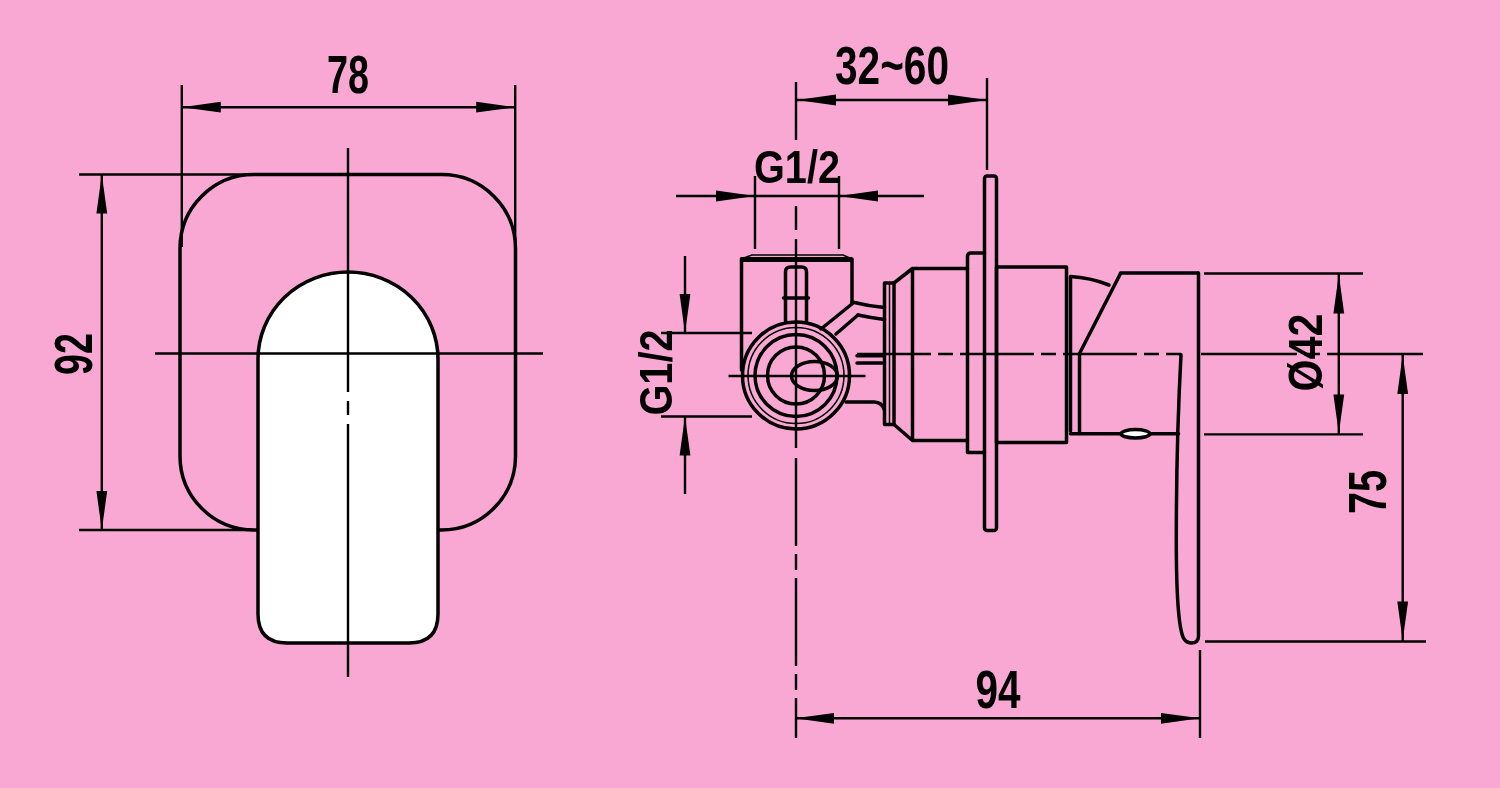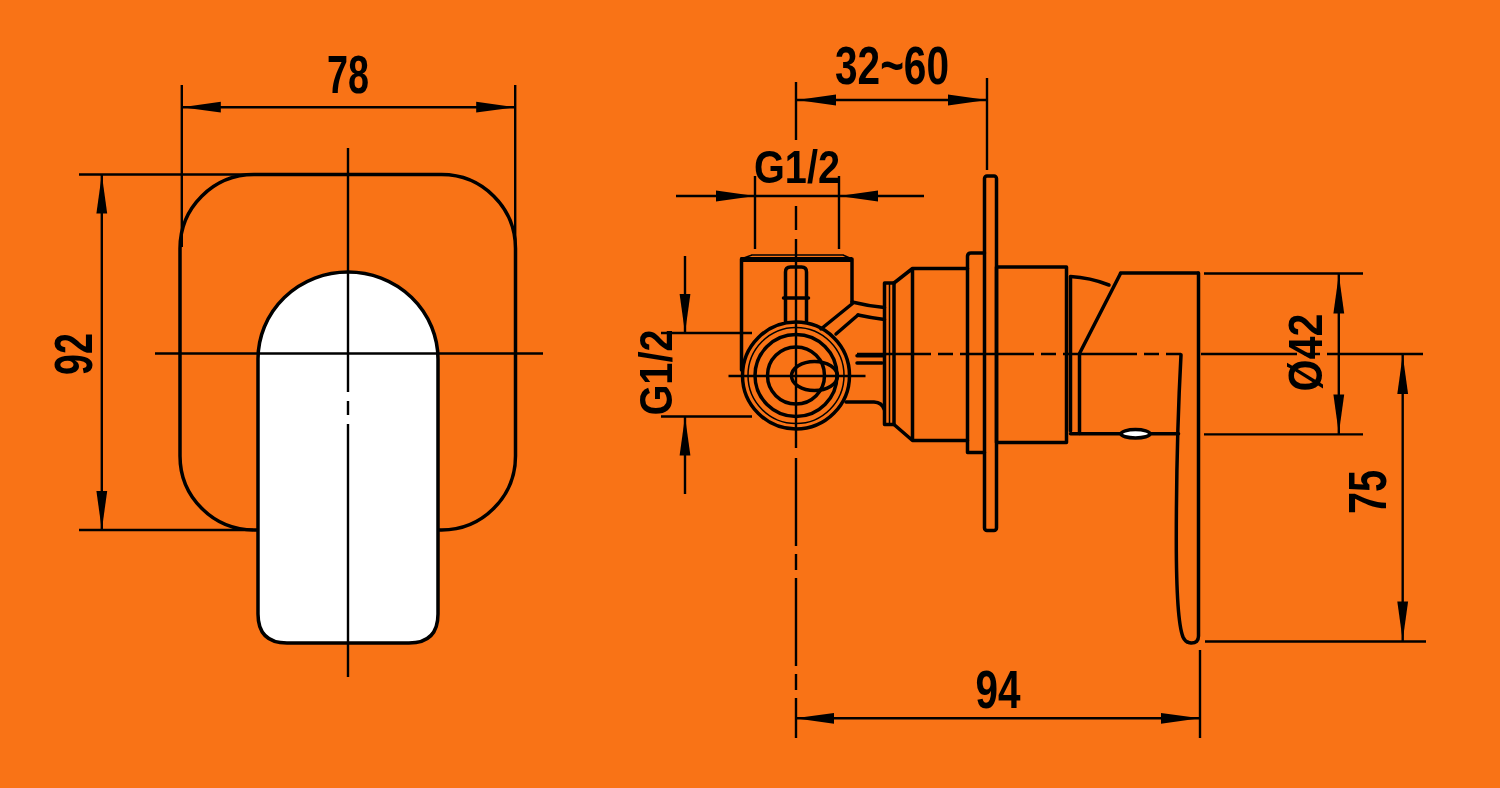--- a/index.html
+++ b/index.html
@@ -1,16 +1,16 @@
 <!DOCTYPE html>
 <html><head>
 <meta charset="utf-8">
 <style>
   html, body { margin: 0; padding: 0; background: #ffffff; }
-  .stage { width: 1500px; height: 788px; background: #f97316; position: relative; overflow: hidden; }
+  .stage { width: 1500px; height: 788px; background: #f9a8d4; position: relative; overflow: hidden; }
   svg { display: block; }
   svg text {
     font-family: "Liberation Sans", sans-serif;
     fill: #000000;
     font-weight: bold;
   }
   .obj  { fill: none; stroke: #000000; stroke-width: 3.5; stroke-linecap: round; stroke-linejoin: round; }
   .obj-heavy { fill: none; stroke: #000000; stroke-width: 5;   stroke-linecap: butt; }
   .obj-thin  { fill: none; stroke: #000000; stroke-width: 1.5; stroke-linecap: round; }
   .dim  { fill: none; stroke: #000000; stroke-width: 2.4; stroke-linecap: butt; }

